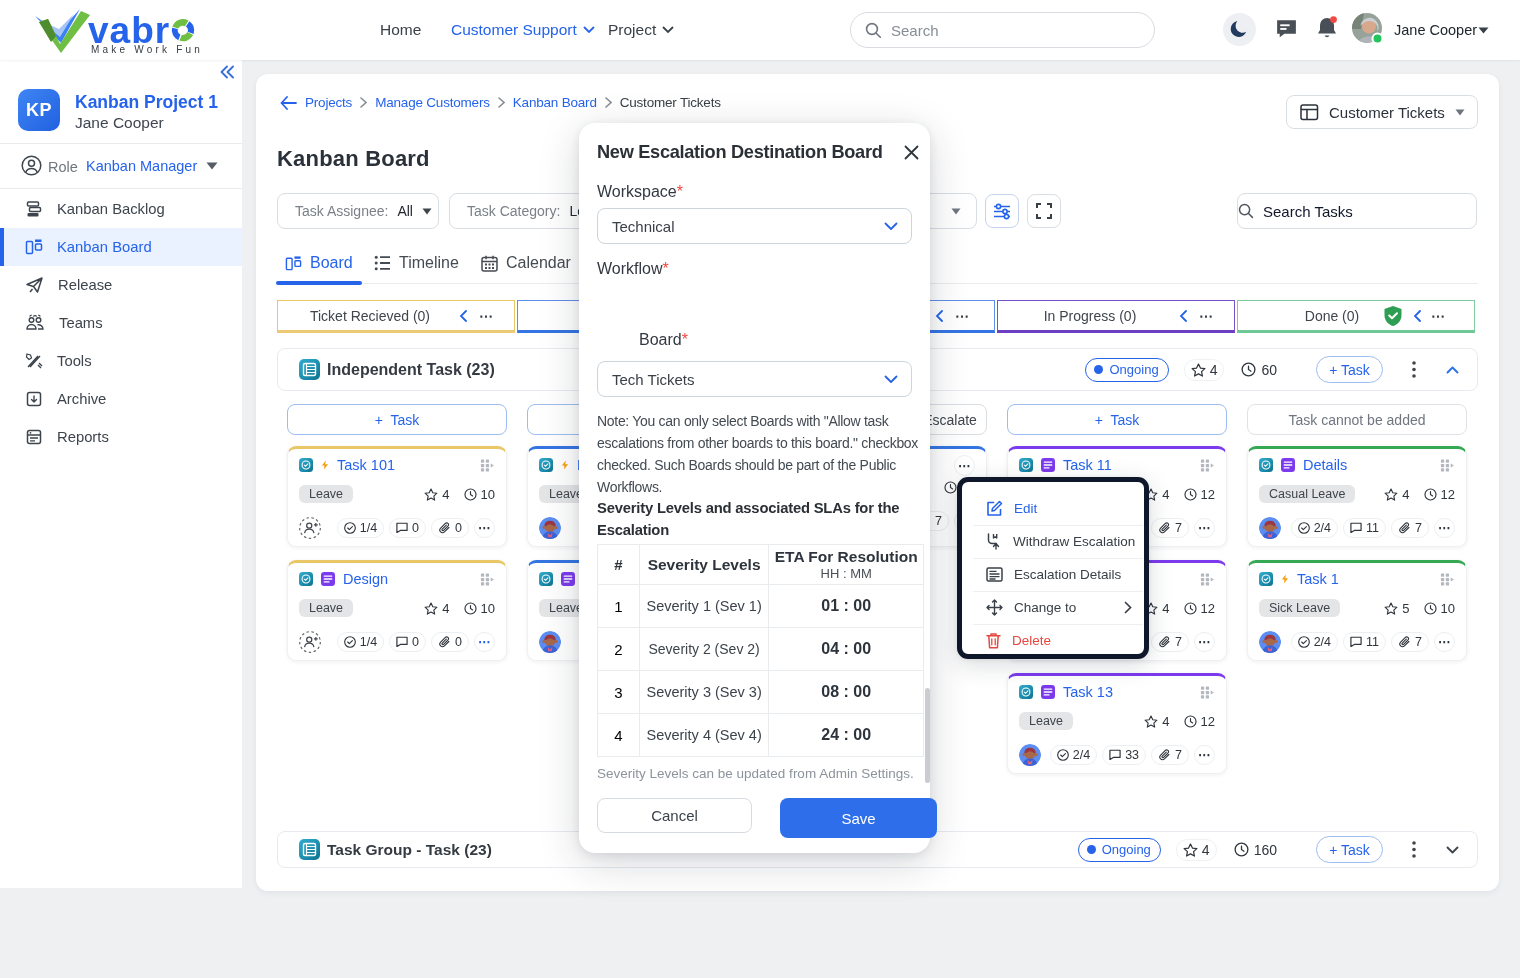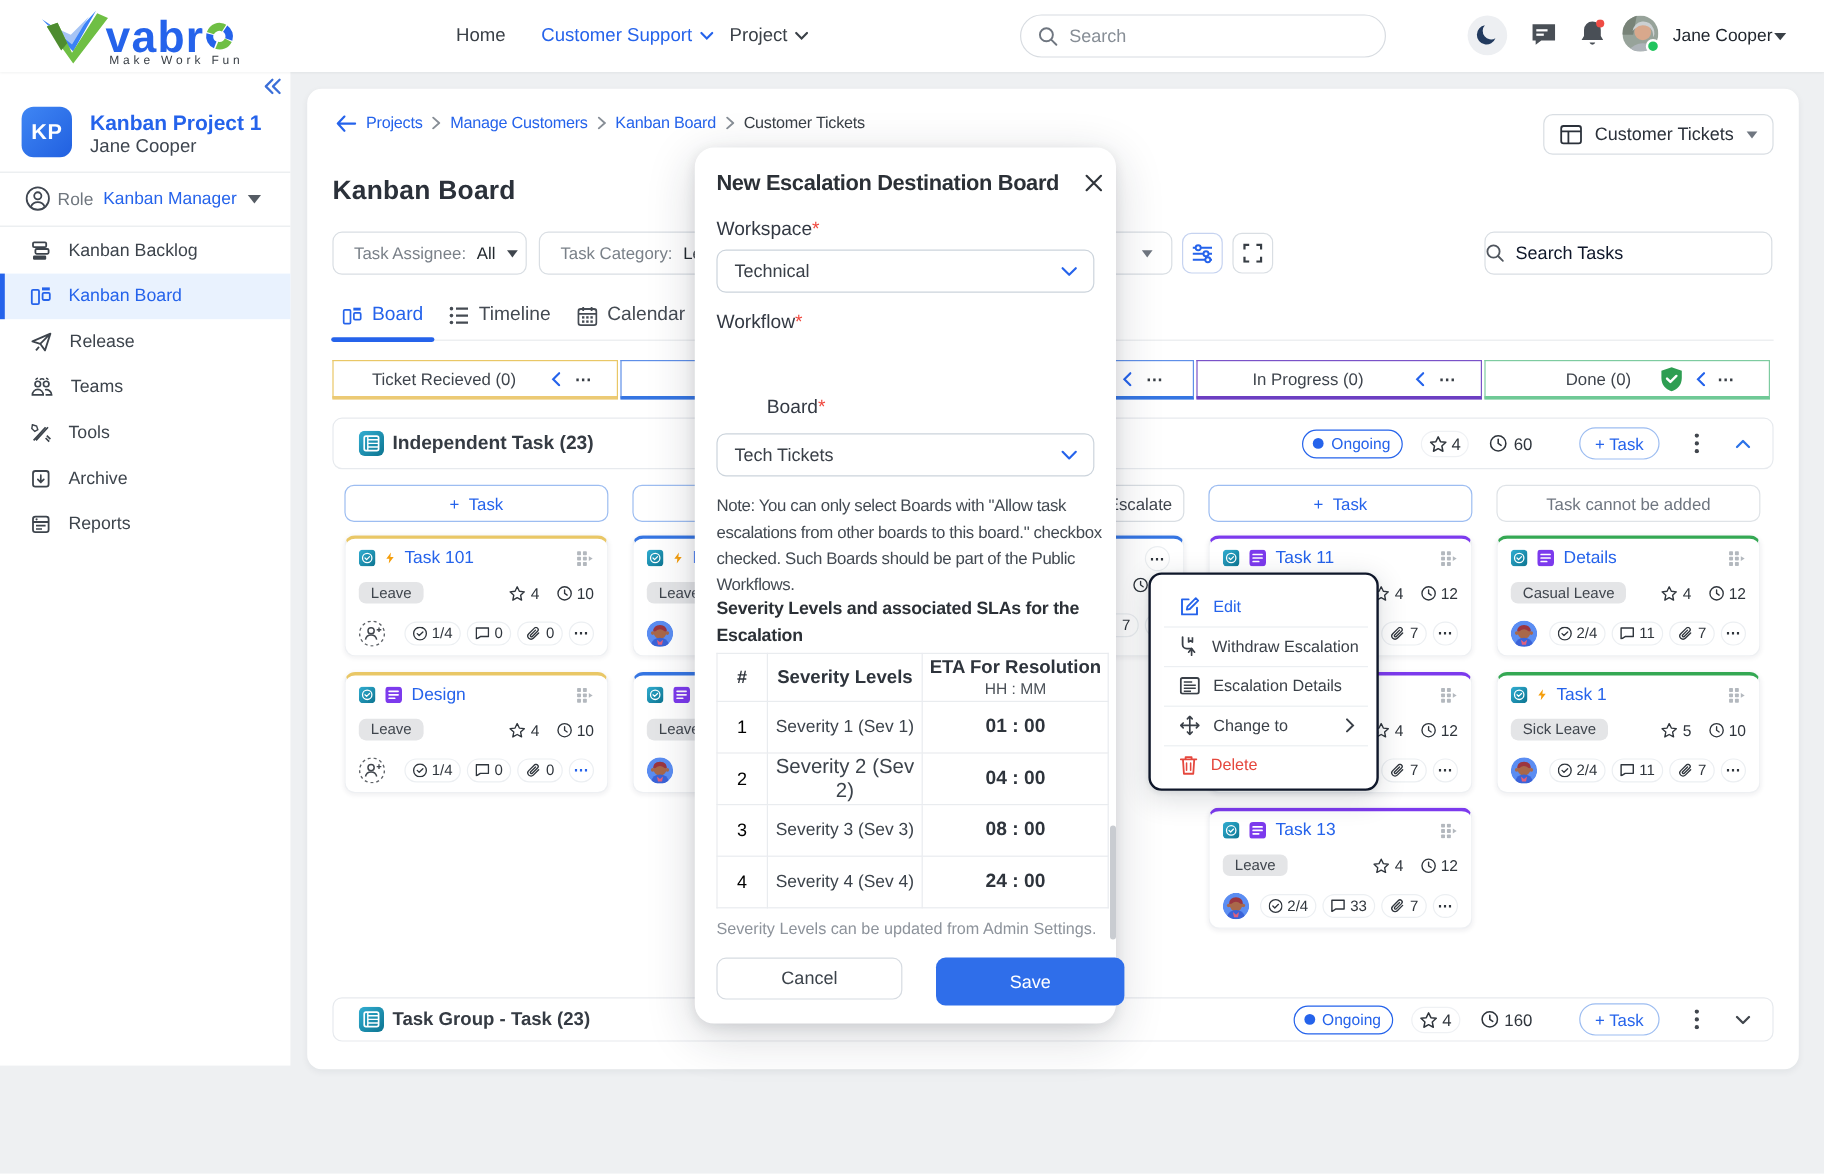--- a/index.html
+++ b/index.html
@@ -42,21 +42,21 @@
 .pill { height:20px; border:1px solid #eceff2; border-radius:10px; display:flex; align-items:center; gap:4px; padding:0 6px; font-size:12.5px; color:#2f353c; background:#fff; }
 .dots { width:21px; height:20px; padding:0; justify-content:center; letter-spacing:0.5px; font-weight:bold; border-radius:10.5px; }
 .stat { display:flex; align-items:center; gap:4px; font-size:13px; color:#2f353c; }
 
 #modal { position:absolute; left:579px; top:123px; width:351px; height:730px; background:#fff; border-radius:16px; box-shadow:0 10px 40px rgba(25,35,50,.18), 0 2px 10px rgba(25,35,50,.10); z-index:40; padding:20px 31px; }
 .mlabel { font-size:16px; color:#333943; }
 .mselect { position:absolute; height:36px; border:1px solid #ccd4dc; border-radius:8px; display:flex; align-items:center; padding-left:14px; font-size:15px; color:#3a4048; background:#fff; }
 #sevtable { width:327px; border-collapse:collapse; }
 #sevtable td, #sevtable th { border:1px solid #e9ecef; text-align:center; }
 
-#menu { position:absolute; left:957px; top:477px; width:192px; height:182px; background:#fff; border:2px solid #0f172a; border-radius:11px; box-shadow:0 6px 24px rgba(25,35,50,.16), 0 1px 4px rgba(25,35,50,.08); z-index:35; }
+#menu { position:absolute; left:957px; top:477px; width:192px; height:182px; background:#fff; border:5px solid #0f172a; border-radius:11px; box-shadow:0 6px 24px rgba(25,35,50,.16), 0 1px 4px rgba(25,35,50,.08); z-index:35; }
 .mi { position:absolute; left:0; width:192px; height:33px; display:flex; align-items:center; gap:11px; padding-left:24px; font-size:13.5px; color:#3a4048; }
 .mi-div { position:absolute; left:11px; width:170px; height:1px; background:#eceff2; }
 </style>
 </head>
 <body>
 <div id="header">
 
   <svg class="abs" style="left:33px;top:8px" width="170" height="46" viewBox="0 0 170 46">
     <path d="M2 8 L26 24 L47 1 L28 35 Z" fill="#3b82f6"></path>
     <path d="M6 12 L26 21 L41 6 L27 29 Z" fill="#a6c4f5"></path>
@@ -881,21 +881,21 @@
             <div style="font-size:13px;font-weight:normal;color:#4a5057;">HH : MM</div>
           </th>
     </tr>
     <tr style="height:43px;">
           <td style="font-size:15px;">1</td>
           <td style="font-size:14.5px;color:#3c434b;">Severity 1 (Sev 1)</td>
           <td style="font-size:16px;font-weight:bold;color:#2e343c;">01 : 00</td>
         </tr>
     <tr style="height:43px;">
           <td style="font-size:15px;">2</td>
-          <td style="font-size:17px;color:#3c434b;">Severity 2 (Sev 2)</td>
+          <td style="font-size:14px;color:#3c434b;">Severity 2 (Sev 2)</td>
           <td style="font-size:16px;font-weight:bold;color:#2e343c;">04 : 00</td>
         </tr>
     <tr style="height:43px;">
           <td style="font-size:15px;">3</td>
           <td style="font-size:14.5px;color:#3c434b;">Severity 3 (Sev 3)</td>
           <td style="font-size:16px;font-weight:bold;color:#2e343c;">08 : 00</td>
         </tr>
     <tr style="height:43px;">
           <td style="font-size:15px;">4</td>
           <td style="font-size:14.5px;color:#3c434b;">Severity 4 (Sev 4)</td>

